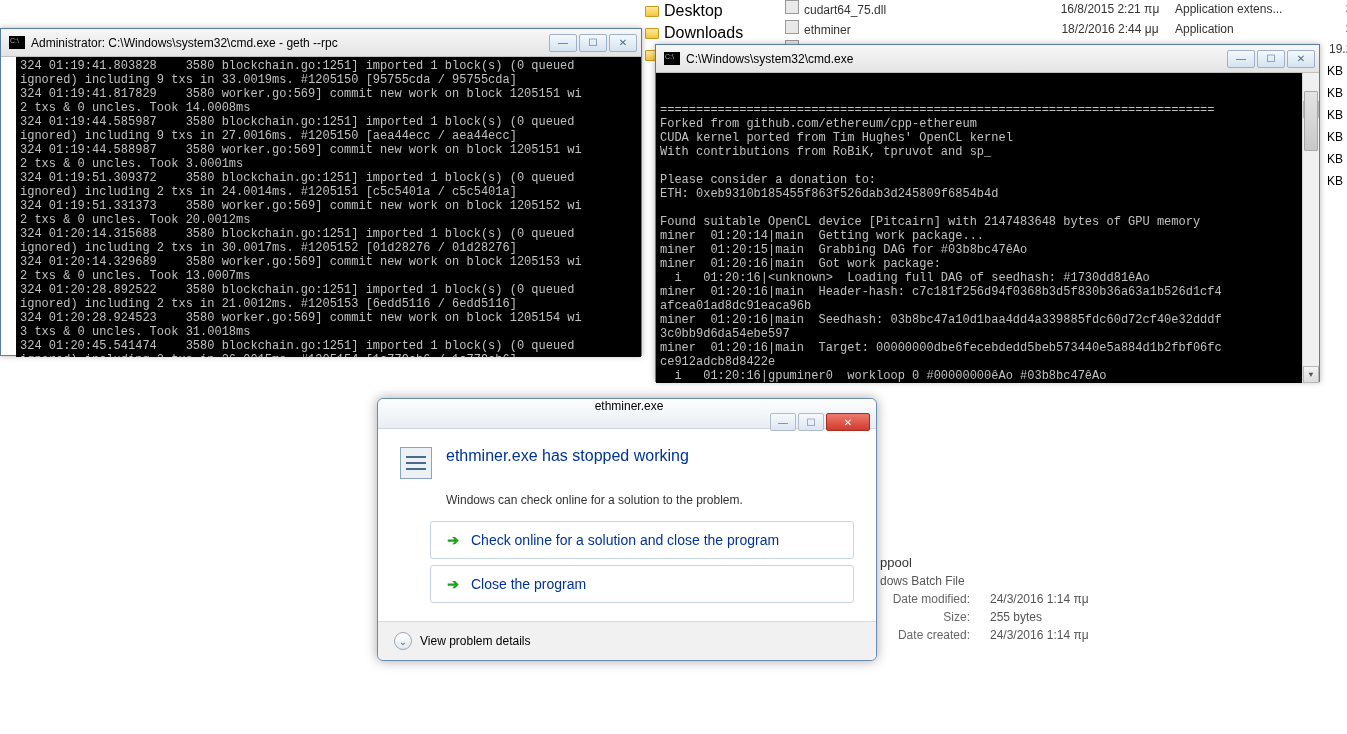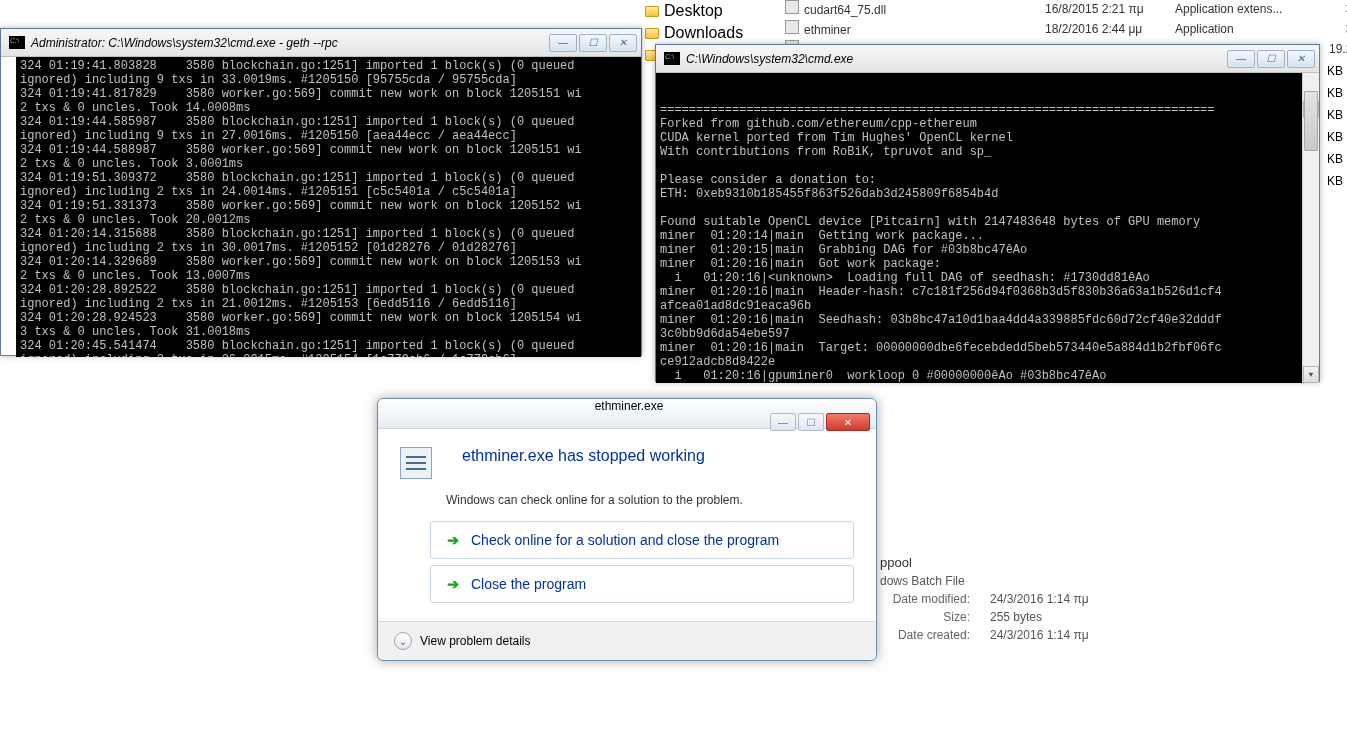--- a/index.html
+++ b/index.html
@@ -60,21 +60,20 @@
   box-shadow: 0 0 6px rgba(0,0,0,0.3);
 }
 .console-title {
   background: linear-gradient(#f7f7f7, #e4e4e4);
   height: 28px;
   display: flex;
   align-items: center;
   padding: 0 4px 0 8px;
   font-size: 12px;
   border-bottom: 1px solid #c0c0c0;
-  font-style: italic;
 }
 .console-title .icon {
   width: 16px; height: 13px;
   background: #000;
   margin-right: 6px;
   position: relative;
 }
 .console-title .icon::after {
   content: "C:\\";
   position: absolute;
@@ -178,21 +177,21 @@
   border-color: #a82c20;
   color: #fff;
   width: 44px;
 }
 .error-body {
   padding: 18px 22px 8px 22px;
 }
 .error-heading {
   display: flex;
   align-items: flex-start;
-  gap: 30px;
+  gap: 14px;
   margin-bottom: 14px;
 }
 .error-heading .big-icon {
   width: 32px; height: 32px;
   border: 1px solid #8aa4bf;
   background: #ecf1f6;
   flex-shrink: 0;
   position: relative;
 }
 .error-heading .big-icon::before,
@@ -245,21 +244,21 @@
 .chevron-circle {
   width: 18px; height: 18px;
   border: 1px solid #9aa6b4;
   border-radius: 50%;
   display:flex; align-items:center; justify-content:center;
   font-size: 10px;
   color: #5a6a7a;
   background: linear-gradient(#fff,#e4e8ec);
 }
 .col-name{width:260px;}
-.col-date{width:130px;}
+.col-date{width:130px;text-align:center;}
 .col-type{width:140px;}
 .col-size{width:70px; text-align:right;}
 </style>
 </head>
 <body>
 
 <div class="explorer-sidebar">
   <div><span class="folder-icon"></span><span>Desktop</span></div>
   <div><span class="folder-icon"></span><span>Downloads</span></div>
   <div><span class="folder-icon"></span><span>Recent Places</span></div>

